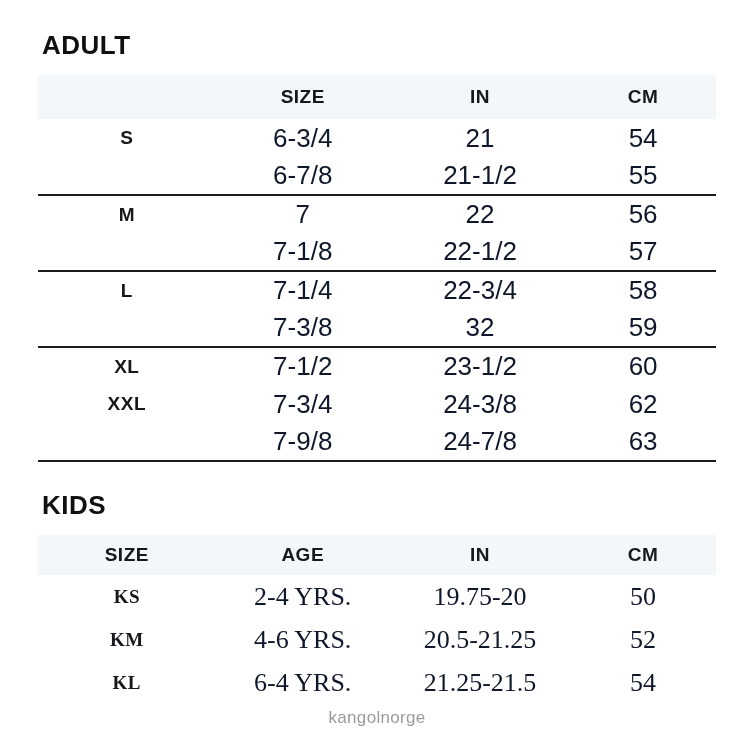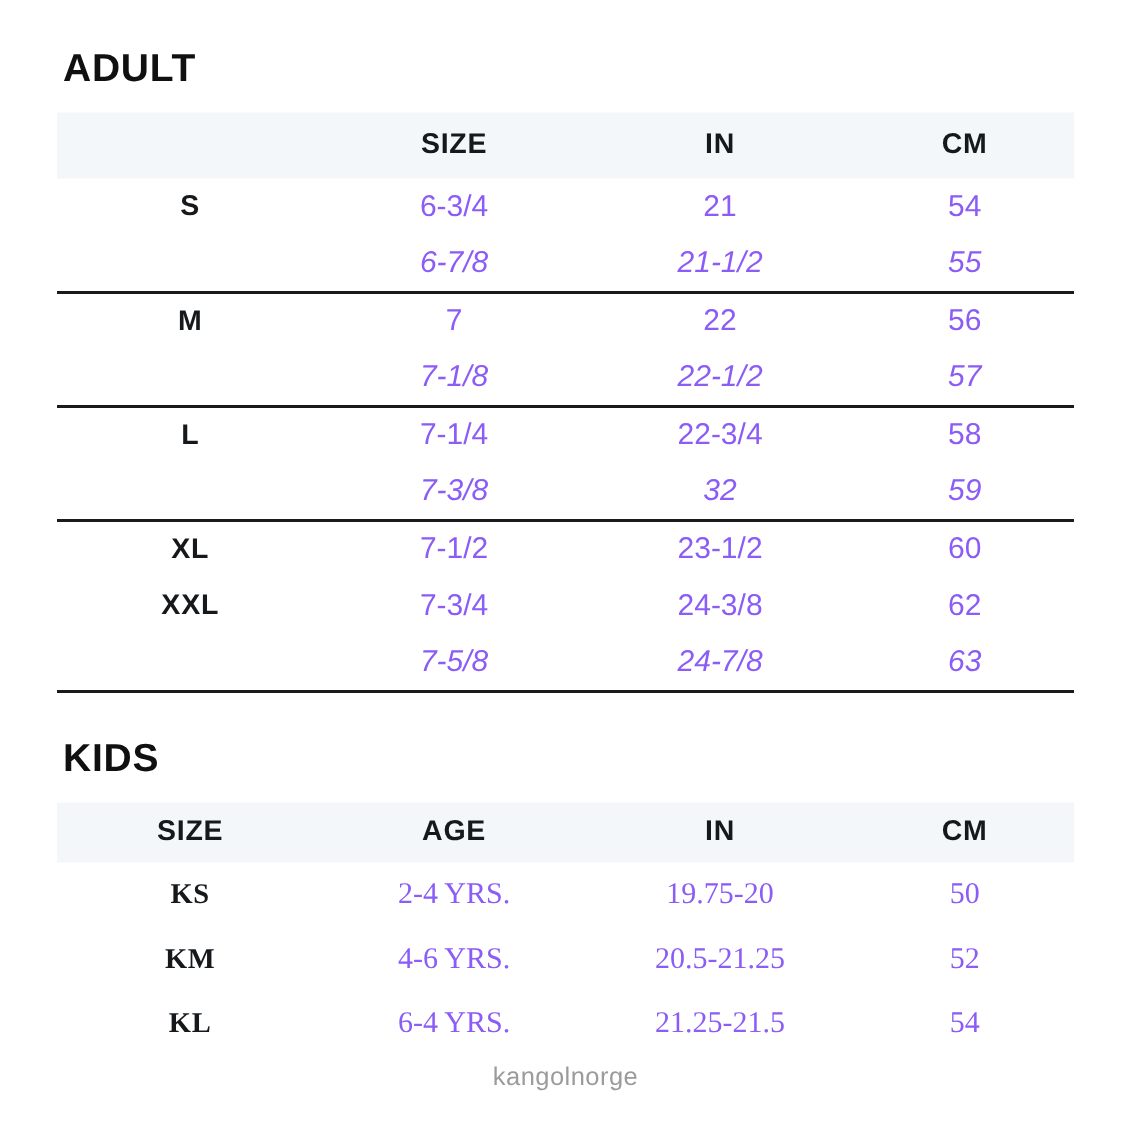--- a/index.html
+++ b/index.html
@@ -37,36 +37,35 @@
     font-size: 19px;
     font-weight: 700;
     letter-spacing: 0.5px;
     color: #16191c;
     height: 44px;
     padding: 0;
   }
   #kids-table thead th { height: 40px; }
   td {
     text-align: center;
-    font-size: 20px;
+    font-size: 26px;
     font-weight: 300;
-    color: #8b5cf6;
+    color: #0f172a;
     height: 38px;
     padding: 0;
   }
   #kids-table td { height: 43px; font-family: Liberation Serif, serif; }
   td.size-label {
     font-weight: 700;
     font-size: 19px;
     color: #16191c;
     letter-spacing: 0.5px;
   }
   tr.group-end td {
     border-bottom: 2px solid #1b1b1b;
-    font-style: italic;
   }
   .kids-section { margin-top: 28px; }
   .footer-brand {
     text-align: center;
     font-size: 17px;
     font-weight: 300;
     color: #9b9b9b;
     margin-top: 4px;
     letter-spacing: 0.3px;
   }
@@ -137,21 +136,21 @@
             <td>60</td>
           </tr>
           <tr>
             <td class="size-label">XXL</td>
             <td>7-3/4</td>
             <td>24-3/8</td>
             <td>62</td>
           </tr>
           <tr class="group-end">
             <td class="size-label"></td>
-            <td>7-5/8</td>
+            <td>7-9/8</td>
             <td>24-7/8</td>
             <td>63</td>
           </tr>
         </tbody>
     </table>
   </div>
 
   <div class="kids-section">
     <h2 class="section-title">KIDS</h2>
     <table id="kids-table">

